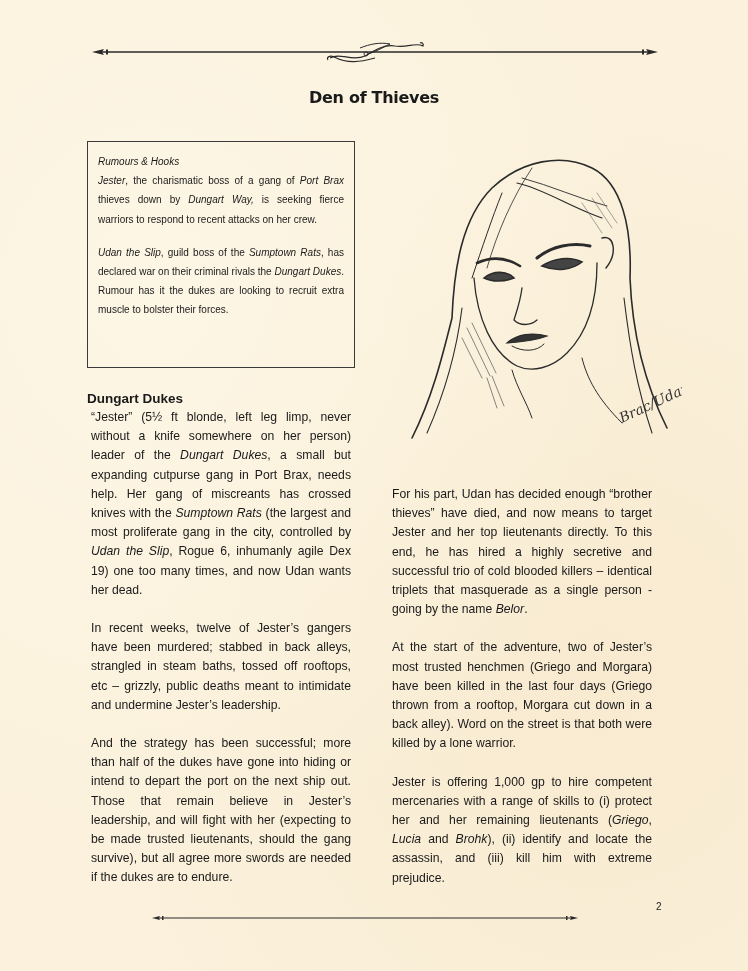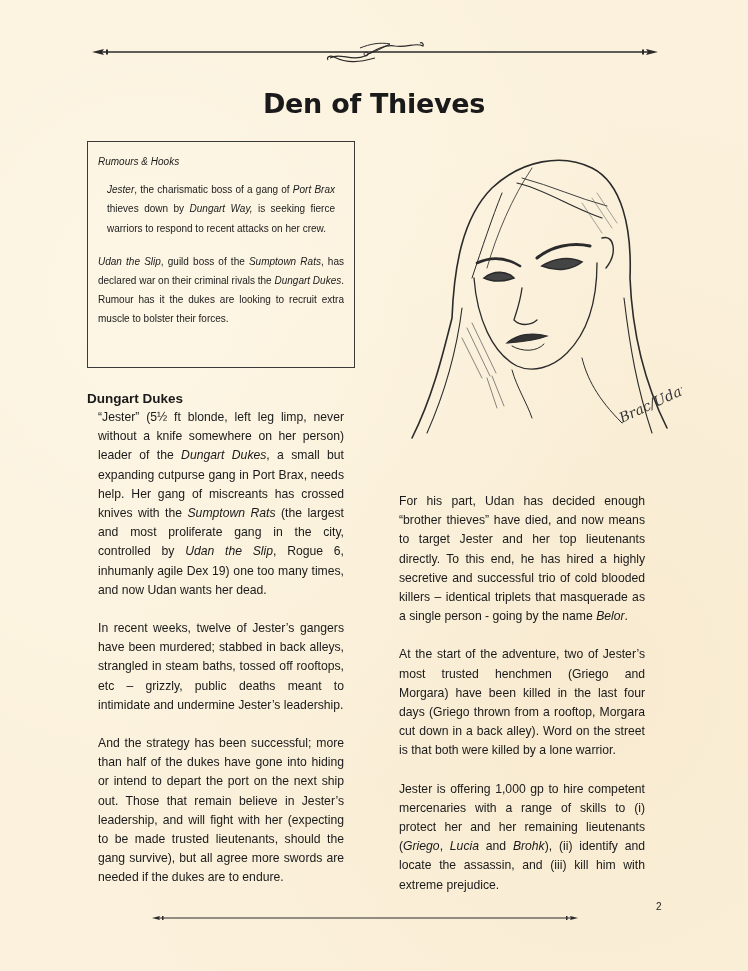--- a/index.html
+++ b/index.html
@@ -8,30 +8,30 @@
     background:#fbf1dc;
     background-image:
       radial-gradient(ellipse at 20% 30%, rgba(255,250,235,0.6), transparent 60%),
       radial-gradient(ellipse at 80% 70%, rgba(245,228,196,0.5), transparent 60%);
     font-family:"Liberation Sans", sans-serif;
     color:#1a1a1a;
   }
   .divider { position:absolute; }
   .title {
     position:absolute; left:0; width:748px; top:88px; text-align:center;
-    font-family:"DejaVu Sans", sans-serif; font-weight:bold; font-size:27px; letter-spacing:-0.3px;
+    font-family:"DejaVu Sans", sans-serif; font-weight:bold; font-size:16px; letter-spacing:-0.3px;
   }
   .sidebar-box {
     position:absolute; left:87px; top:141px; width:268px; height:227px;
     border:1px solid #3a3a3a; box-sizing:border-box; padding:10px 10px 0 10px;
     font-size:10px; line-height:19.2px; text-align:justify;
   }
   .sidebar-box p { margin:0; }
   .col { position:absolute; font-size:12.2px; line-height:19.2px; text-align:justify; }
-  .col p { margin:11px; }
+  .col p { margin:4px; }
   .col p + p { margin-top:19px; }
   .col-left { left:87px; top:389px; width:268px; }
   .col-right { left:388px; top:481px; width:268px; }
   .section-heading { font-weight:bold; font-size:13.5px; line-height:19px; }
   i, em { font-style:italic; }
   .portrait { position:absolute; left:392px; top:138px; width:290px; height:330px; }
   .page-number { position:absolute; left:656px; top:901px; font-size:10px; }
 </style>
 </head>
 <body>
@@ -46,21 +46,21 @@
   <path d="M240 22 C250 16, 262 26, 275 20 C285 14, 295 8, 305 10 C318 12, 325 6, 333 10 C334 8, 332 6, 330 7" fill="none" stroke="#2a2a2a" stroke-width="1.2"></path>
   <path d="M238 24 C236 21, 240 19, 244 21 C258 28, 270 26, 285 22" fill="none" stroke="#2a2a2a" stroke-width="1.2"></path>
   <path d="M270 12 C280 8, 290 6, 300 8 C292 12, 285 16, 278 18" fill="none" stroke="#2a2a2a" stroke-width="1"></path>
   <circle cx="276" cy="18" r="2" fill="none" stroke="#2a2a2a" stroke-width="0.9"></circle>
 </svg>
 
 <div class="title">Den of Thieves</div>
 
 <div class="sidebar-box">
   <p><i>Rumours &amp; Hooks</i></p>
-  <div style="margin:9px;"><i>Jester</i><span>, the charismatic boss of a gang of </span><i>Port Brax</i><span> thieves down by </span><i>Dungart Way,</i><span> is seeking fierce warriors to respond to recent attacks on her crew.</span></div>
+  <div style="margin:0;"><i>Jester</i><span>, the charismatic boss of a gang of </span><i>Port Brax</i><span> thieves down by </span><i>Dungart Way,</i><span> is seeking fierce warriors to respond to recent attacks on her crew.</span></div>
   <p style="margin-top:14px;"><i>Udan the Slip</i><span>, guild boss of the </span><i>Sumptown Rats</i><span>, has declared war on their criminal rivals the </span><i>Dungart Dukes</i><span>. Rumour has it the dukes are looking to recruit extra muscle to bolster their forces.</span></p>
 </div>
 
 <svg class="portrait" viewBox="0 0 290 330">
   <g fill="none" stroke="#2b2b2b" stroke-linecap="round">
 
     <path d="M20 300 C40 260, 50 220, 60 180 C62 130, 70 80, 100 50 C130 22, 170 15, 200 30 C230 45, 240 90, 238 140 C240 190, 250 240, 275 290" stroke-width="1.6"></path>
     <path d="M35 295 C55 250, 65 210, 70 170" stroke-width="1.1"></path>
     <path d="M260 295 C245 250, 238 210, 232 160" stroke-width="1.1"></path>
     <path d="M125 45 C150 50, 180 70, 210 80" stroke-width="1.2"></path>

